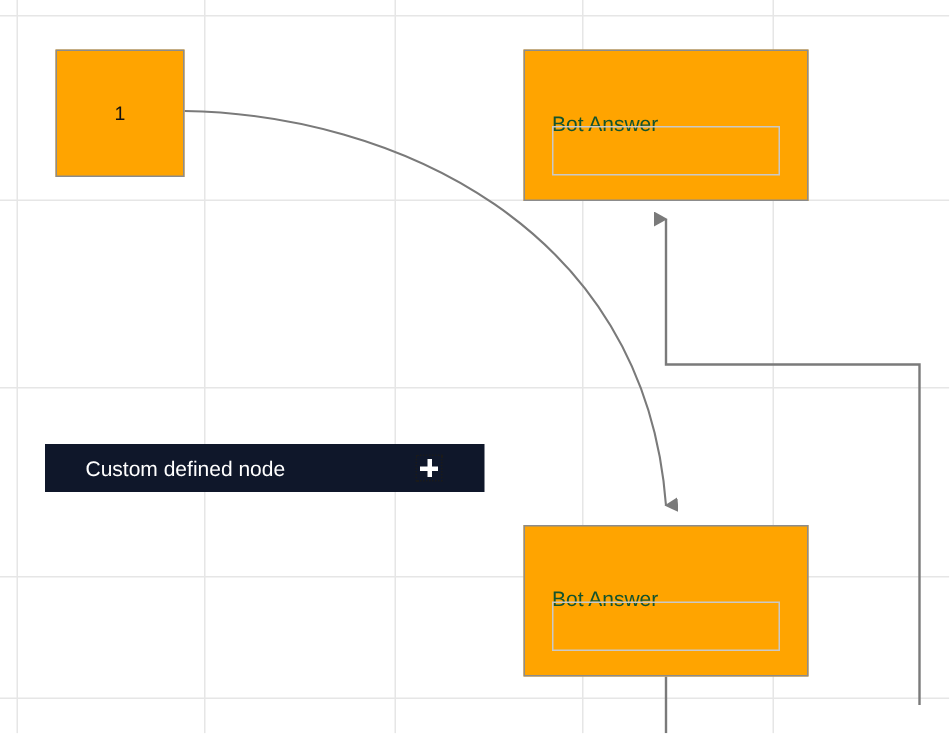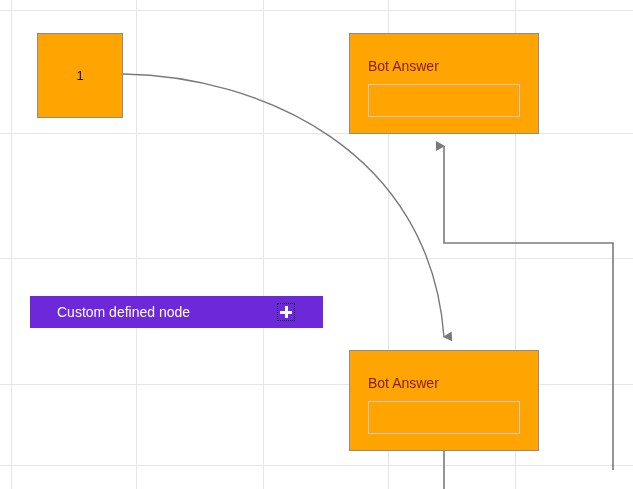--- a/index.html
+++ b/index.html
@@ -57,41 +57,41 @@
     justify-content: center;
   }
   .node-simple .node-num {
     font-size: 13px;
     color: #111111;
     line-height: 1;
   }
   .node-title {
     position: absolute;
     left: 18px;
-    top: 25px;
+    top: 41px;
     font-size: 14px;
-    color: #7f1d1d;
+    color: #14532d;
     line-height: 1;
     white-space: nowrap;
   }
   .node-field {
     position: absolute;
     left: 18px;
     right: 18px;
     top: 50px;
     height: 33px;
     box-sizing: border-box;
     border: 1px solid #c9c9c9;
     background: transparent;
   }
   
   .palette-btn {
     position: absolute;
     box-sizing: border-box;
-    background: #6d28d9;
+    background: #0f172a;
     border: none;
     display: flex;
     align-items: center;
     color: #ffffff;
     font-family: "Liberation Sans", sans-serif;
     font-size: 14px;
     padding: 0;
     cursor: pointer;
   }
   .palette-btn .btn-label {

